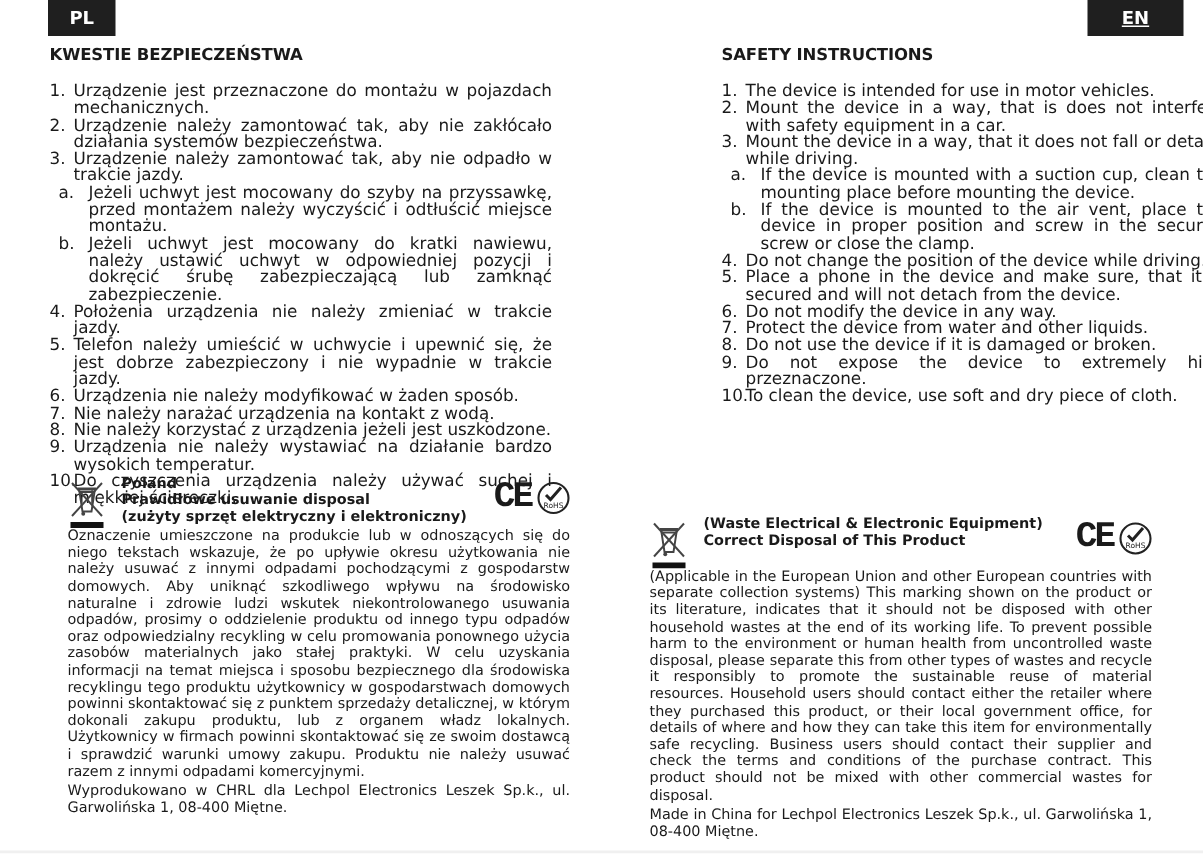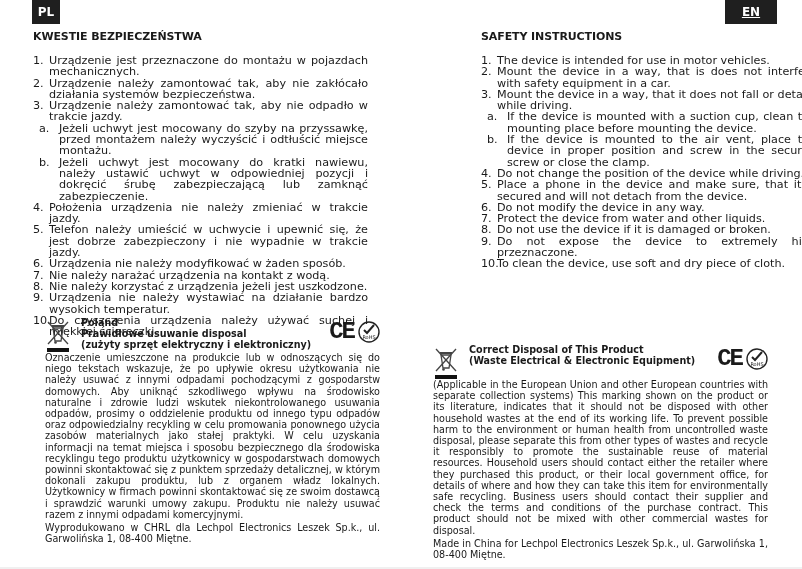--- a/index.html
+++ b/index.html
@@ -1,21 +1,21 @@
 <!DOCTYPE html>
 <html><head>
 <meta charset="utf-8">
 <style>
   html, body { margin:0; padding:0; background:#ffffff; }
   body { width:802px; height:569px; position:relative; overflow:hidden;
          font-family:"DejaVu Sans", sans-serif; color:#1a1a1a; }
   .tab { position:absolute; top:0; height:24px; background:#1f1f1f; color:#fff;
          font-weight:bold; font-size:12px; display:flex; align-items:center; justify-content:center; }
-  #tab-pl { left:32px; width:28px; }
-  #tab-en { left:725px; width:52px;text-decoration:underline; }
+  #tab-pl { left:32px; width:45px; }
+  #tab-en { left:725px; width:64px;text-decoration:underline; }
   .col { position:absolute; top:30px; width:335px; }
   #col-pl { left:33px; }
   #col-en { left:433px;margin-left:48px; }
   .title { font-size:11px; font-weight:bold; margin:0 0 12px 0; letter-spacing:-0.1px; }
   ol.items { list-style:none; margin:0; padding:0; font-size:11.2px; line-height:11.3px; }
   ol.items li { position:relative; padding-left:16px; text-align:justify; margin:0; }
   ol.items li .num { position:absolute; left:0; top:0; }
   ol.items li.sub { padding-left:22px; margin-left:4px; }
   ol.items li.sub .num { left:2px; }
   .items li .txt { display:block; }
@@ -182,22 +182,22 @@
   <div class="weee-head">
     <svg class="bin-icon" viewBox="0 0 26 32">
       <rect x="7" y="5" width="12" height="2" fill="#444"></rect>
       <path d="M8 8 L10 21 L16 21 L18 8 Z" fill="none" stroke="#444" stroke-width="1.3"></path>
       <circle cx="10.5" cy="22.5" r="1.3" fill="#444"></circle>
       <line x1="3" y1="2" x2="23" y2="24" stroke="#444" stroke-width="1.3"></line>
       <line x1="23" y1="2" x2="3" y2="24" stroke="#444" stroke-width="1.3"></line>
       <rect x="2" y="28" width="22" height="4" fill="#111"></rect>
     </svg>
     <div class="weee-title">
+      <div>(Waste Electrical &amp; Electronic Equipment)</div>
       <div>Correct Disposal of This Product</div>
-      <div>(Waste Electrical &amp; Electronic Equipment)</div>
     </div>
     <div class="marks">
       <span class="ce-mark">CE</span>
       <svg class="rohs-icon" viewBox="0 0 22 22">
         <circle cx="11" cy="11" r="10" fill="none" stroke="#222" stroke-width="1.4"></circle>
         <path d="M6 9 L9 12 L16 4" fill="none" stroke="#222" stroke-width="2"></path>
         <text x="11" y="17.5" font-size="5" text-anchor="middle" font-family="DejaVu Sans, sans-serif" fill="#222">RoHS</text>
       </svg>
     </div>
   </div>

